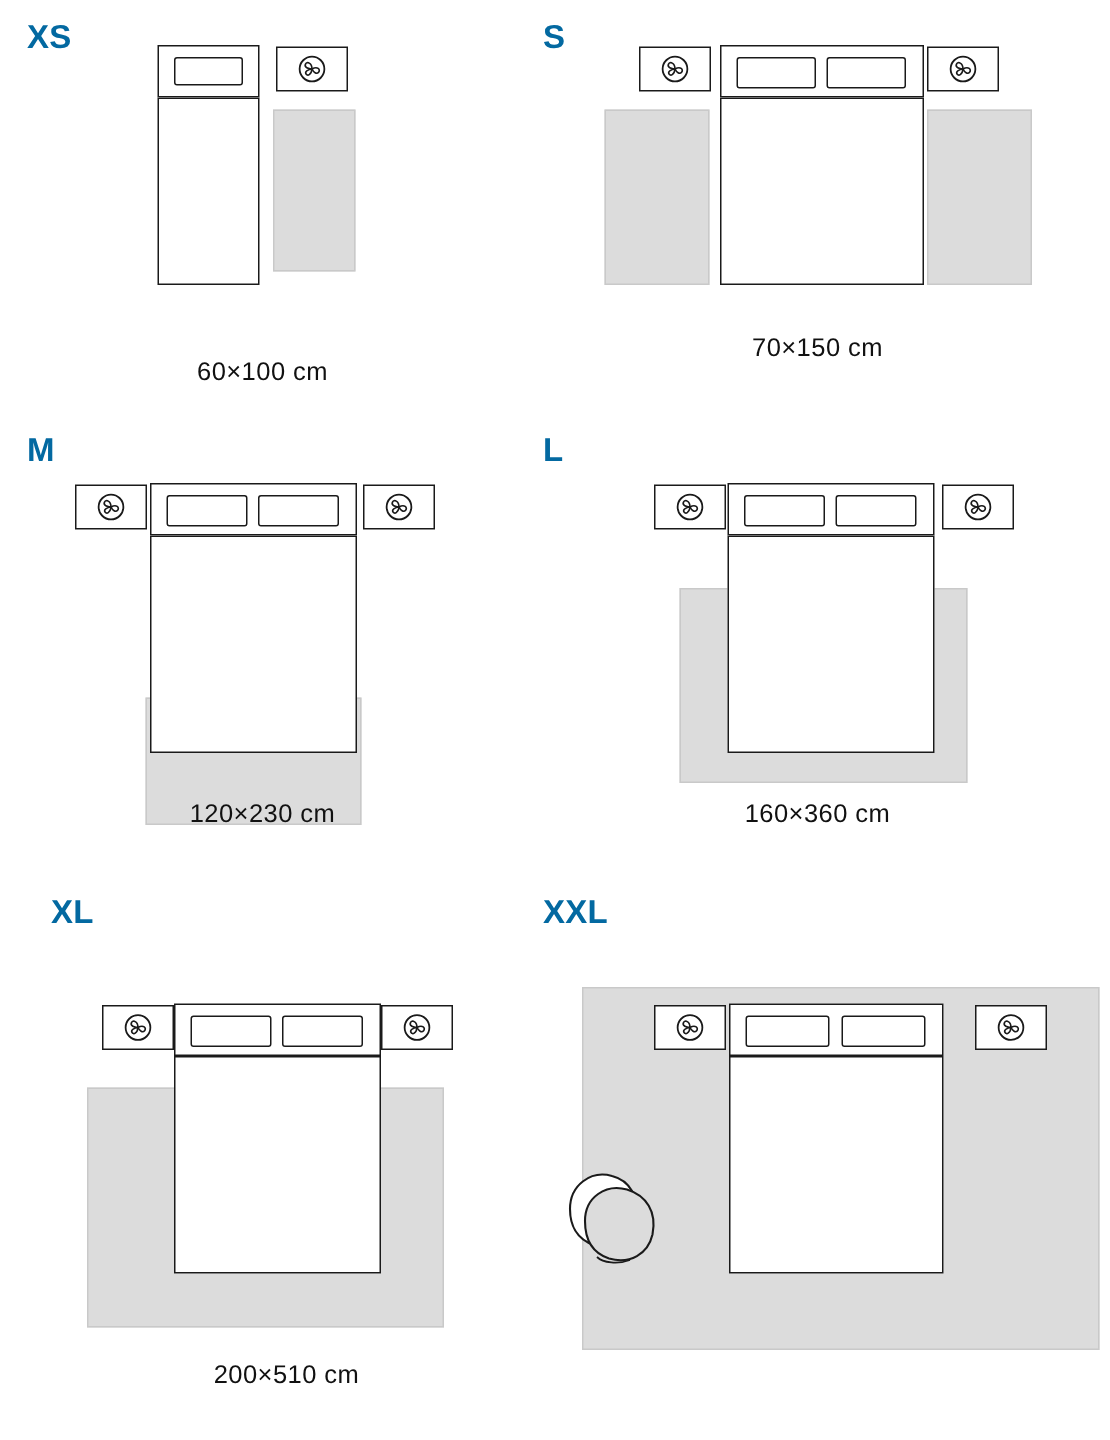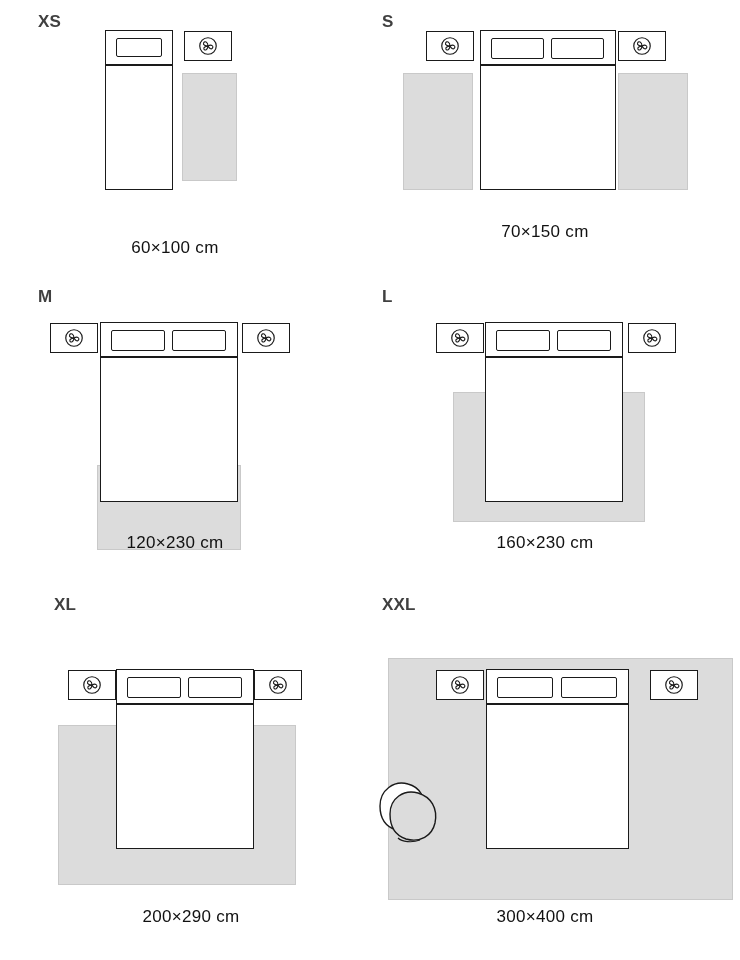--- a/index.html
+++ b/index.html
@@ -16,25 +16,24 @@
     overflow: hidden;
   }
   .grid {
     position: absolute;
     inset: 0;
   }
   .cell {
     position: absolute;
   }
   .size-label {
-    font-size: 17px;
+    font-size: 22px;
     font-weight: bold;
     letter-spacing: 0.2px;
-    color: #404040;
-    margin-left: 20px;
+    color: #0369a1;
   }
   .dim-label {
     position: absolute;
     text-align: center;
     font-size: 17px;
     color: #111111;
     letter-spacing: 0.3px;
   }
   .scene {
     position: absolute;
@@ -201,21 +200,21 @@
           <path d="M12 12 C11.5 16.4 8.6 17.4 7.6 15.5 C6.6 13.5 9.4 12.4 12 12 Z" fill="none" stroke="#1a1a1a" stroke-width="1.2"></path>
         </svg>
       </div>
 
       <div class="headboard" style="left:135px;top:12px;width:138px;height:35px;"></div>
       <div class="pillow" style="left:146px;top:20px;width:54px;height:21px;"></div>
       <div class="pillow" style="left:207px;top:20px;width:54px;height:21px;"></div>
       <div class="bed-body" style="left:135px;top:47px;width:138px;height:145px;"></div>
     </div>
 
-    <div class="dim-label" style="left:0;top:258px;width:390px;">160×230 cm</div>
+    <div class="dim-label" style="left:0;top:258px;width:390px;">160×360 cm</div>
   </div>
 
   <div class="cell" style="left:16px;top:585px;width:350px;height:375px;">
     <div class="size-label" style="position:absolute;left:18px;top:10px;">XL</div>
 
     <div class="scene" style="left:0;top:60px;width:350px;height:265px;">
 
       <div class="rug" style="left:42px;top:80px;width:238px;height:160px;"></div>
 
       <div class="nightstand" style="left:52px;top:25px;width:48px;height:30px;">
@@ -234,21 +233,21 @@
           <path d="M12 12 C11.5 16.4 8.6 17.4 7.6 15.5 C6.6 13.5 9.4 12.4 12 12 Z" fill="none" stroke="#1a1a1a" stroke-width="1.2"></path>
         </svg>
       </div>
 
       <div class="headboard" style="left:100px;top:24px;width:138px;height:35px;"></div>
       <div class="pillow" style="left:111px;top:32px;width:54px;height:21px;"></div>
       <div class="pillow" style="left:172px;top:32px;width:54px;height:21px;"></div>
       <div class="bed-body" style="left:100px;top:59px;width:138px;height:145px;"></div>
     </div>
 
-    <div class="dim-label" style="left:0;top:322px;width:350px;">200×290 cm</div>
+    <div class="dim-label" style="left:0;top:322px;width:350px;">200×510 cm</div>
   </div>
 
   <div class="cell" style="left:350px;top:585px;width:390px;height:375px;">
     <div class="size-label" style="position:absolute;left:12px;top:10px;">XXL</div>
 
     <div class="scene" style="left:0;top:60px;width:390px;height:265px;">
 
       <div class="rug" style="left:38px;top:13px;width:345px;height:242px;"></div>
 
       <div class="chair" style="left:18px;top:125px;width:90px;height:90px;">
@@ -275,16 +274,15 @@
           <path d="M12 12 C11.5 16.4 8.6 17.4 7.6 15.5 C6.6 13.5 9.4 12.4 12 12 Z" fill="none" stroke="#1a1a1a" stroke-width="1.2"></path>
         </svg>
       </div>
 
       <div class="headboard" style="left:136px;top:24px;width:143px;height:35px;"></div>
       <div class="pillow" style="left:147px;top:32px;width:56px;height:21px;"></div>
       <div class="pillow" style="left:211px;top:32px;width:56px;height:21px;"></div>
       <div class="bed-body" style="left:136px;top:59px;width:143px;height:145px;"></div>
     </div>
 
-    <div class="dim-label" style="left:0;top:322px;width:390px;">300×400 cm</div>
   </div>
 
 </div>
 
 </body></html>

